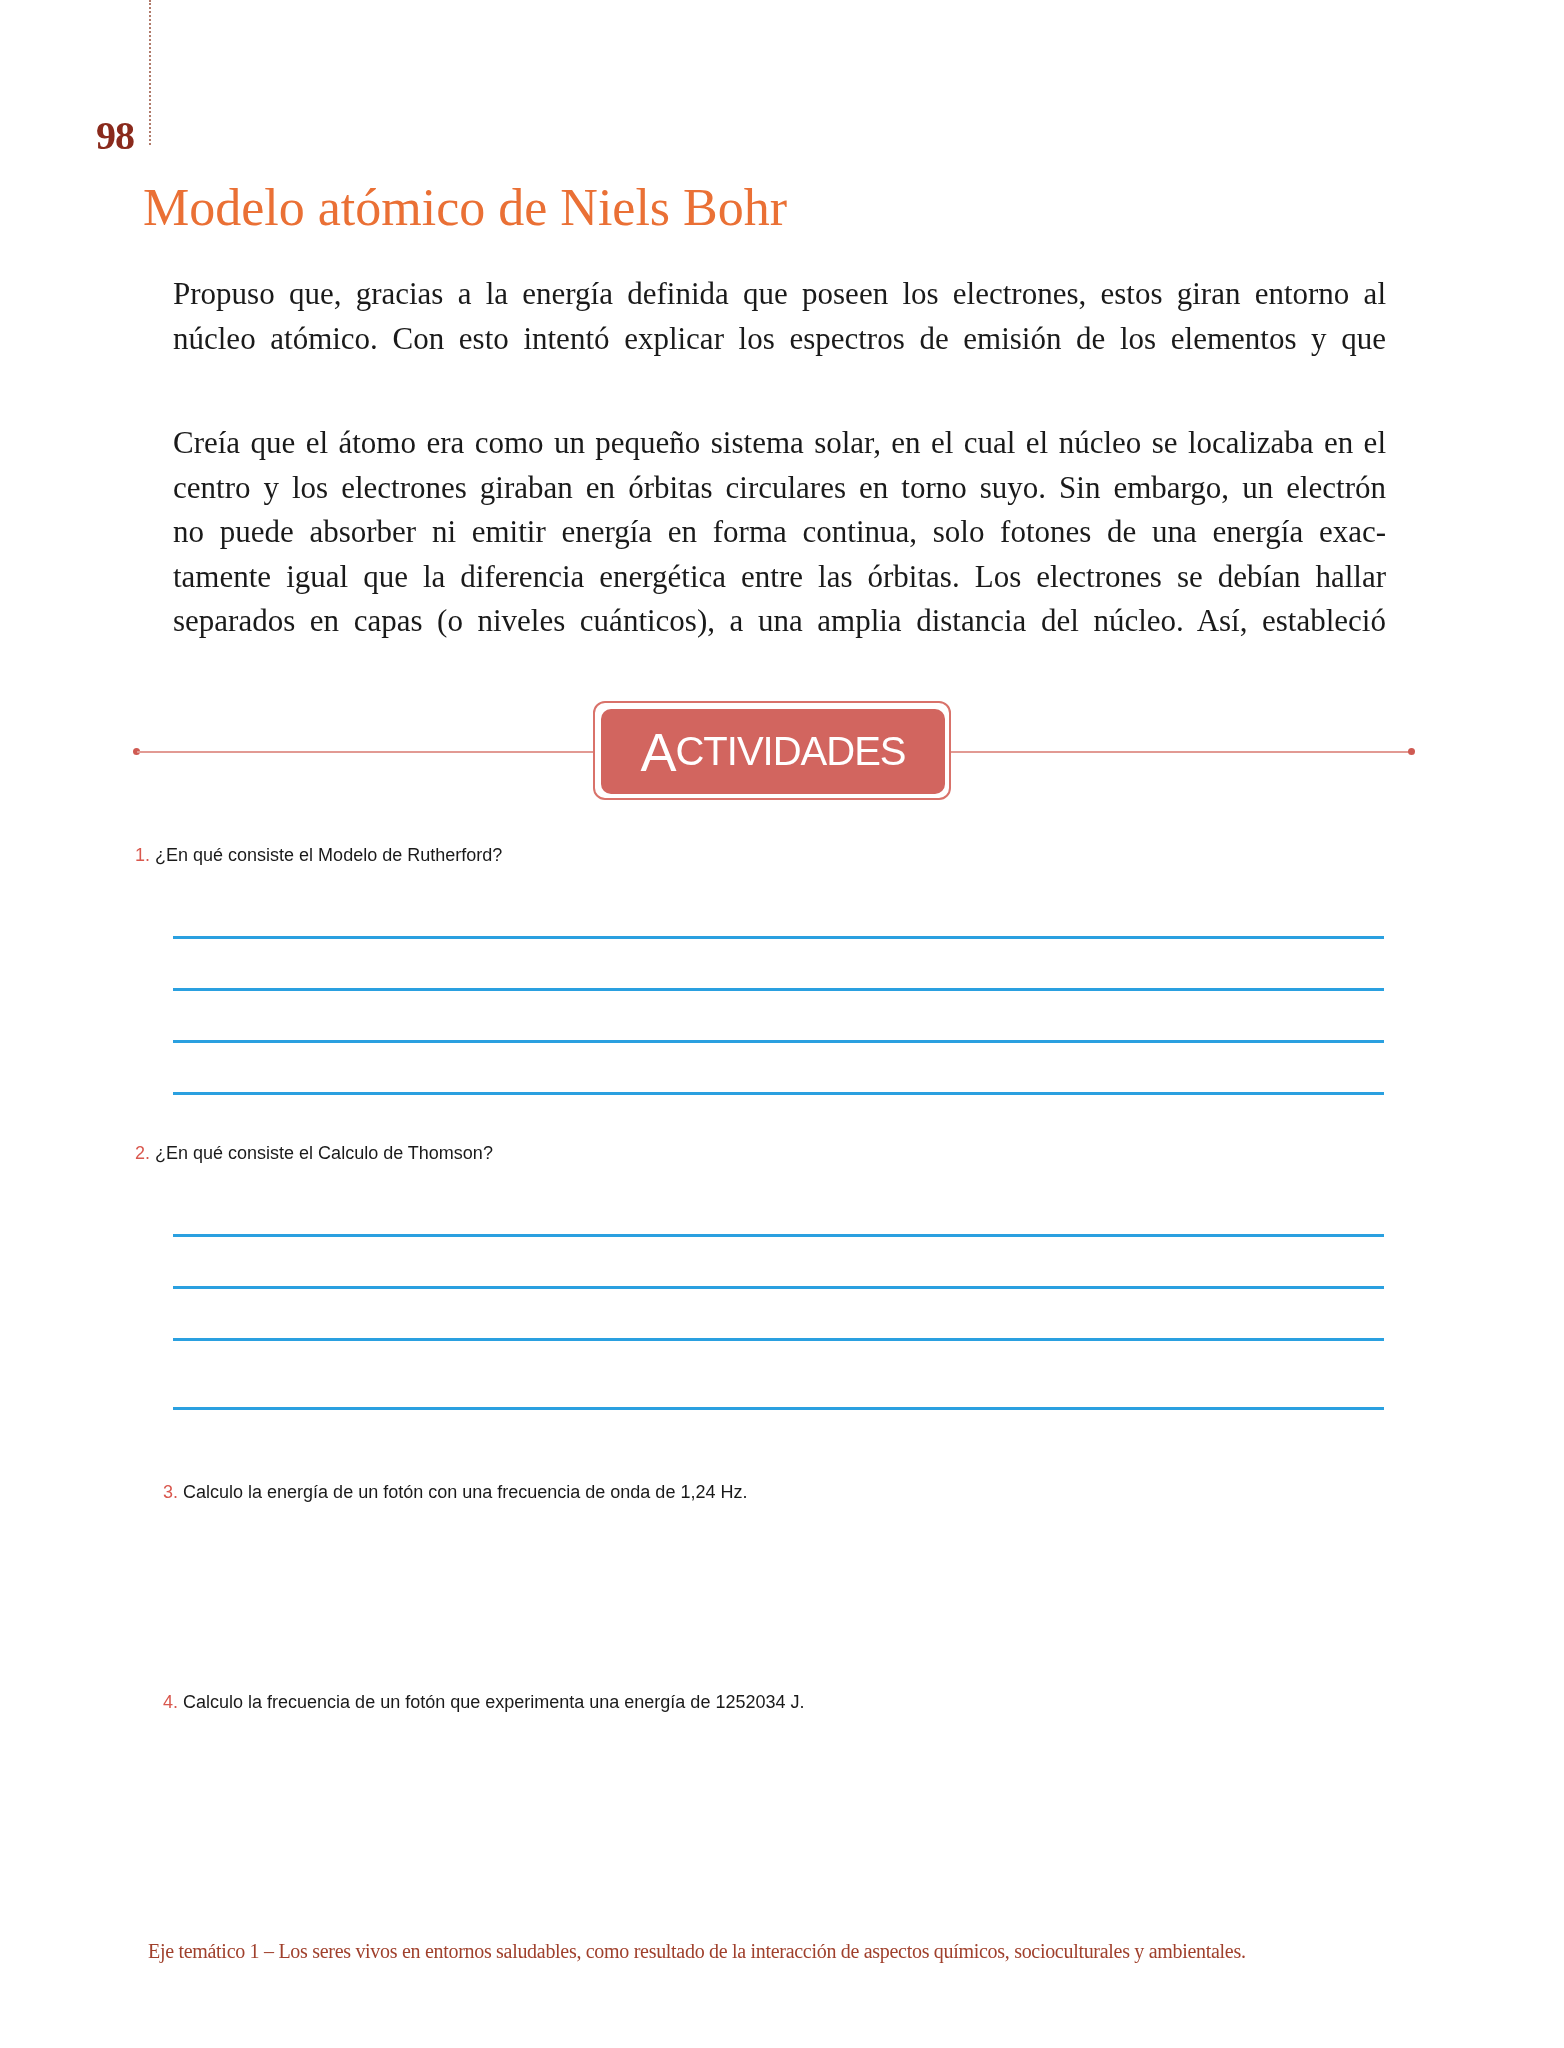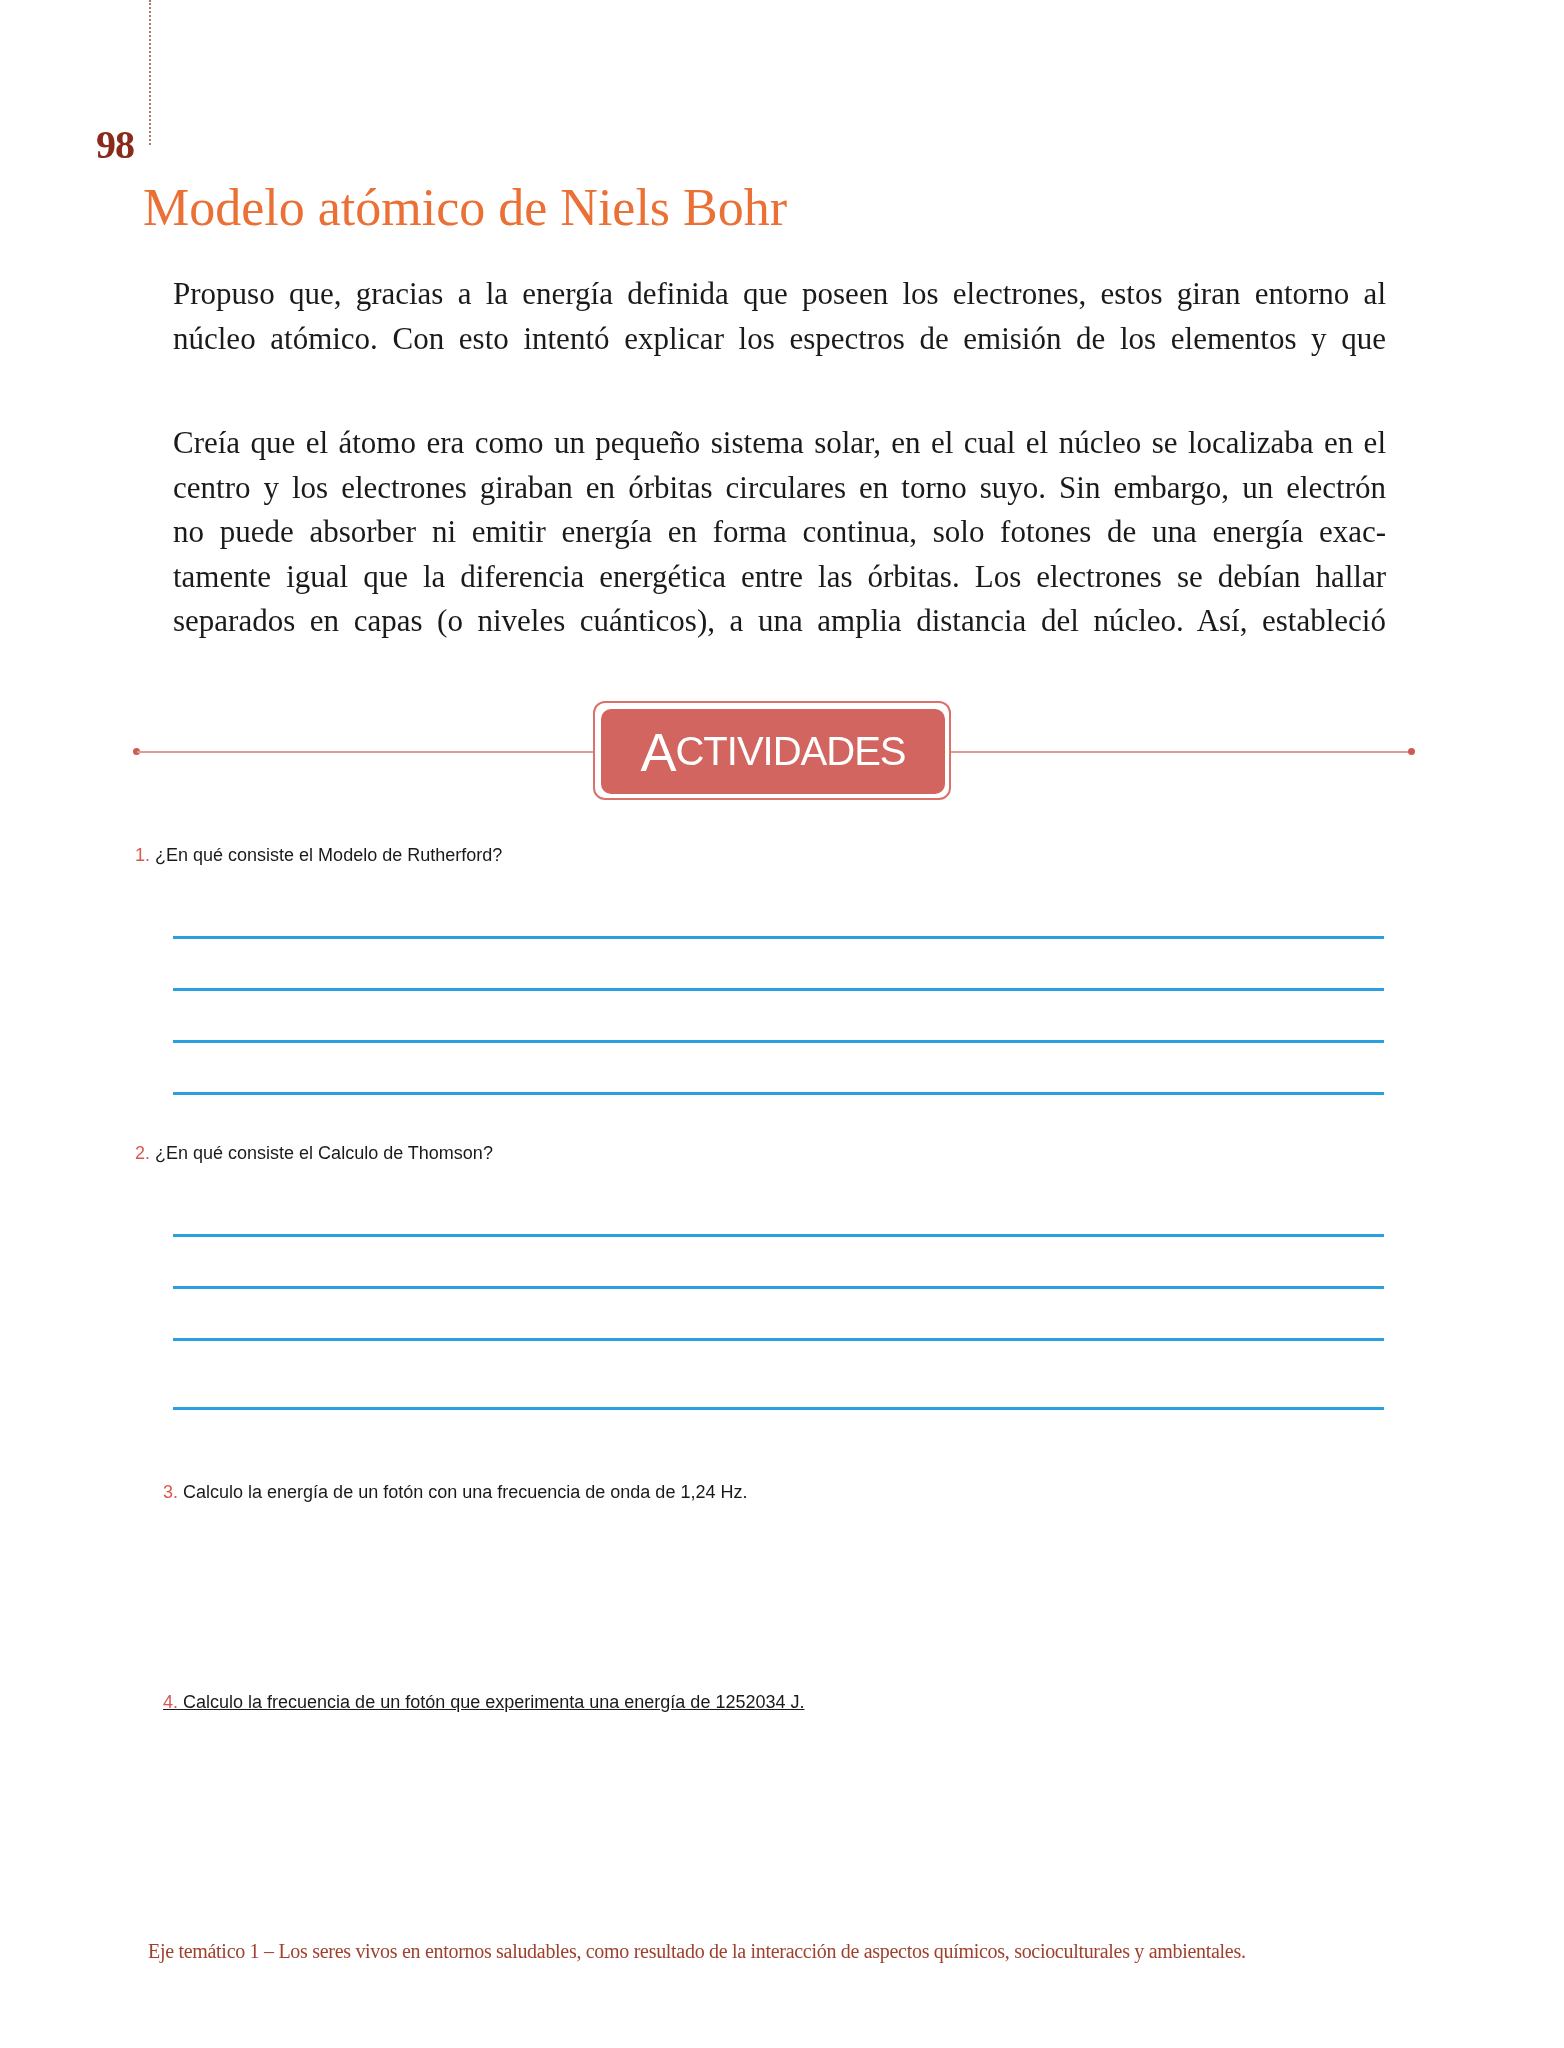--- a/index.html
+++ b/index.html
@@ -6,21 +6,21 @@
   body {
     width: 1564px; height: 2048px; position: relative; overflow: hidden;
     background: #ffffff;
   }
   .abs { position: absolute; }
   .dotline {
     left: 149px; top: 0; width: 0; height: 145px;
     border-left: 2px dotted #b07a6a;
   }
   .pagenum {
-    left: 96px; top: 121px;
+    left: 96px; top: 112px;
     font-family: "Liberation Serif", serif; font-weight: bold;
     font-size: 40px; color: #8a2a1c; letter-spacing: -1px;
   }
   .title {
     left: 143px; top: 178px;
     font-family: "Liberation Serif", serif; font-weight: normal;
     font-size: 52px; color: #ea7035; white-space: nowrap;
   }
   .para {
     left: 143px; width: 1243px;
@@ -100,18 +100,18 @@
 <div class="abs aline" style="top:1234px;"></div>
 <div class="abs aline" style="top:1286px;"></div>
 <div class="abs aline" style="top:1338px;"></div>
 <div class="abs aline" style="top:1407px;"></div>
 
 <div class="abs q" style="left:163px; top:1482px;">
   <span class="num">3.</span>
   <span>Calculo la energía de un fotón con una frecuencia de onda de 1,24 Hz.</span>
 </div>
 
-<div class="abs q" style="left:163px; top:1692px;text-decoration:underline;">
+<div class="abs q" style="left:163px; top:1692px;">
   <span class="num">4.</span>
   <span>Calculo la frecuencia de un fotón que experimenta una energía de 1252034 J.</span>
 </div>
 
 <div class="abs footer">Eje temático 1 – Los seres vivos en entornos saludables, como resultado de la interacción de aspectos químicos, socioculturales y ambientales.</div>
 
 </body></html>

